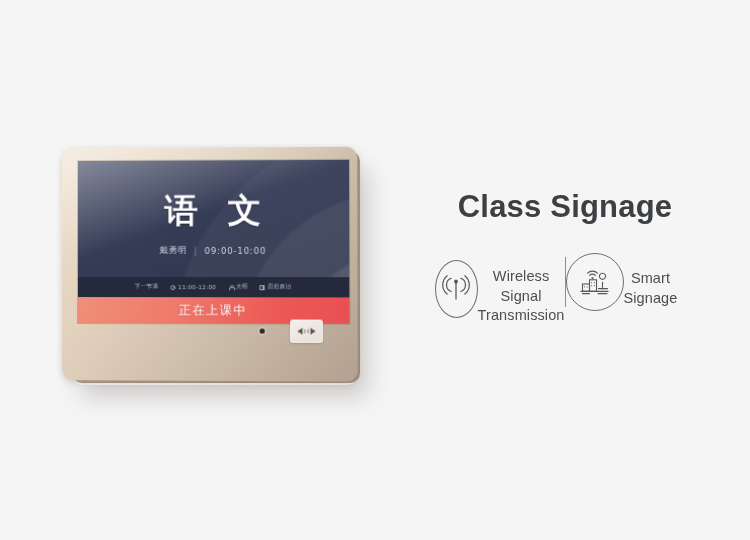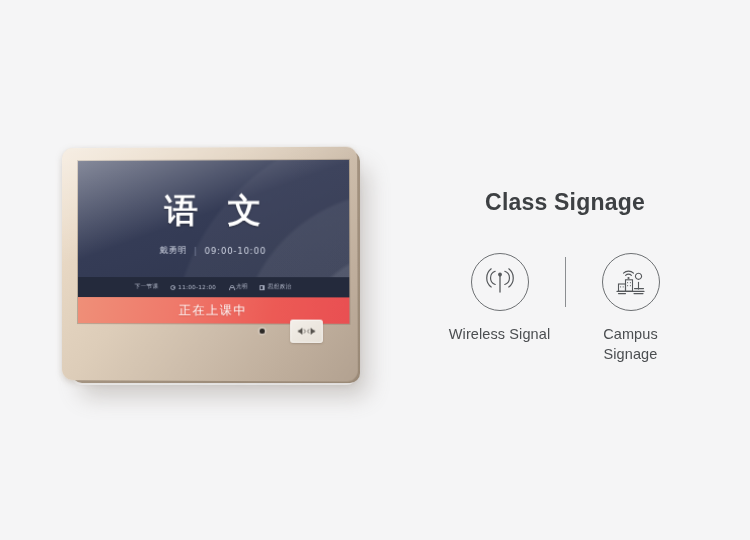--- a/index.html
+++ b/index.html
@@ -128,29 +128,29 @@
     background: linear-gradient(150deg,#f3efe9 0%, #e6e0d7 100%);
     box-shadow: 0 1px 2px rgba(110,95,80,0.35), inset 0 0 0 1px rgba(255,255,255,0.6);
     display: flex; align-items: center; justify-content: center;
   }
   .nfc-glyph { width: 18px; height: 11px; }
 
   
   .right-panel { position: absolute; left: 420px; top: 190px; width: 290px; }
   .headline {
     text-align: center;
-    font-size: 23px; font-weight: 700; color: #3d4043;
+    font-size: 31px; font-weight: 700; color: #3d4043;
     letter-spacing: 0.2px; line-height: 1.1;
   }
 
   .features {
     position: absolute; left: 420px; top: 253px; width: 290px;
     display: flex; align-items: flex-start; justify-content: center;
   }
-  .feature { width: 130px; display: flex; flex-direction: column; align-items: center; }
+  .feature { width: 130px; display: flex; flex-direction: row; align-items: center; }
   .feature-icon {
     width: 58px; height: 58px; border-radius: 50%;
     border: 1.4px solid #6d7073;
     display: flex; align-items: center; justify-content: center;
   }
   .feature-label {
     margin-top: 14px; text-align: center;
     font-size: 14.5px; color: #4b4e51; line-height: 1.35;
     letter-spacing: .1px;
   }
@@ -232,20 +232,21 @@
           <circle cx="17" cy="7.5" r="1.9" fill="#55585b"></circle>
           <line x1="17" y1="9.2" x2="17" y2="25" stroke="#55585b" stroke-width="1.3" stroke-linecap="round"></line>
           <path d="M12.2 4.3 A7 7 0 0 0 12.2 17.5" stroke="#55585b" stroke-width="1.2" fill="none" stroke-linecap="round"></path>
           <path d="M21.8 4.3 A7 7 0 0 1 21.8 17.5" stroke="#55585b" stroke-width="1.2" fill="none" stroke-linecap="round"></path>
           <path d="M8.2 1.8 A11.5 11.5 0 0 0 8.2 20" stroke="#55585b" stroke-width="1.2" fill="none" stroke-linecap="round"></path>
           <path d="M25.8 1.8 A11.5 11.5 0 0 1 25.8 20" stroke="#55585b" stroke-width="1.2" fill="none" stroke-linecap="round"></path>
         </svg>
       </div>
       <div class="feature-label">
         <div>Wireless Signal</div>
+        <div>Transmission</div>
       </div>
     </div>
 
     <div class="divider"></div>
 
     <div class="feature">
       <div class="feature-icon">
         <svg width="36" height="30" viewBox="0 0 36 30">
 
           <path d="M10.5 6.2 A7 7 0 0 1 20.5 6.2" stroke="#55585b" stroke-width="1.1" fill="none" stroke-linecap="round"></path>
@@ -266,20 +267,20 @@
           <path d="M25.5 12.4 a3.1 3.1 0 1 1 0.01 0 z" stroke="#55585b" stroke-width="1.1" fill="none"></path>
           <line x1="25.5" y1="15.4" x2="25.5" y2="22" stroke="#55585b" stroke-width="1.1" stroke-linecap="round"></line>
 
           <line x1="4" y1="24.4" x2="31" y2="24.4" stroke="#55585b" stroke-width="1.1" stroke-linecap="round"></line>
           <line x1="5.5" y1="26.6" x2="12.5" y2="26.6" stroke="#55585b" stroke-width="1.1" stroke-linecap="round"></line>
           <line x1="21" y1="26.6" x2="30" y2="26.6" stroke="#55585b" stroke-width="1.1" stroke-linecap="round"></line>
           <line x1="21.5" y1="21.6" x2="30.5" y2="21.6" stroke="#55585b" stroke-width="1.1" stroke-linecap="round"></line>
         </svg>
       </div>
       <div class="feature-label">
-        <div>Campus</div>
+        <div>Smart</div>
         <div>Signage</div>
       </div>
     </div>
 
   </div>
 
 </div>
 
 </body></html>

